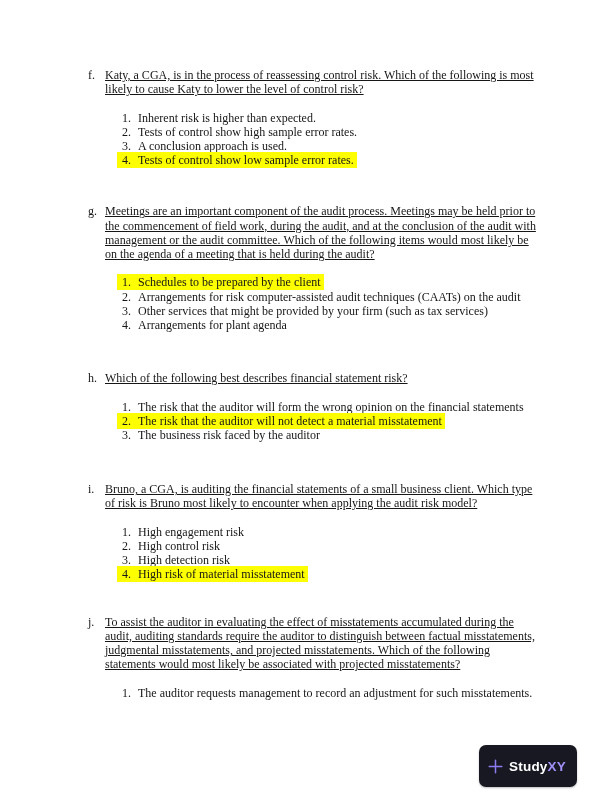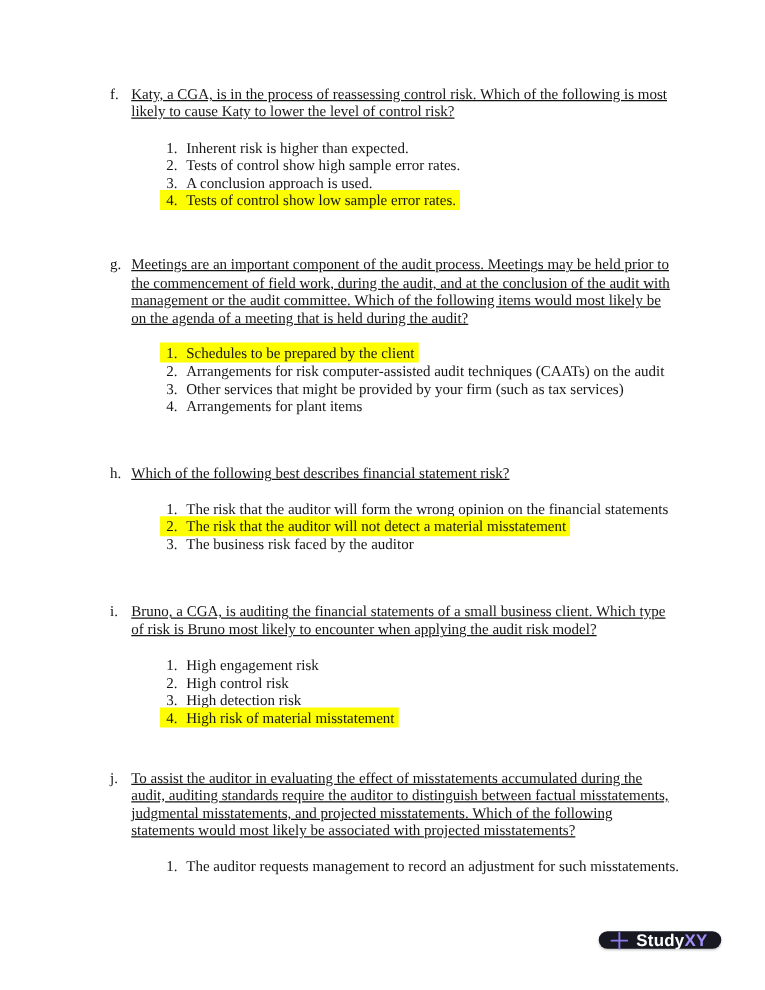--- a/index.html
+++ b/index.html
@@ -18,28 +18,28 @@
     color: var(--text, #161616);
   }
   .q { font-size: 12px; line-height: 14.2px; }
   .q-f { margin-bottom: 37px; }
   .q-g { margin-bottom: 39px; }
   .q-h { margin-bottom: 40px; }
   .q-i { margin-bottom: 33px; }
   .qhead { display: flex; }
   .qletter { flex: 0 0 17px; width: 17px; }
   .qtext { flex: 1; text-decoration: underline; }
-  .opts { margin-top: 14.2px; margin-left: 45px; }
+  .opts { margin-top: 14.2px; margin-left: 34px; }
   .opt { white-space: nowrap; }
   .line { padding: 1px 3px 1px 5px; margin-left: -5px; }
   .line.hl { background: var(--hl, #fdff00); }
   .num { display: inline-block; min-width: 16px; }
   .badge {
     position: absolute; top: 745px; right: 35px;
-    height: 14px;
+    height: 42px;
     background: var(--badge_bg, #181823);
     border-radius: 7px;
     display: flex; align-items: center;
     padding: 0 11px 0 9px; gap: 6px;
     box-shadow: 0 1px 2px rgba(0,0,0,0.25);
   }
   .plus-wrap { display: flex; align-items: center; color: var(--badge_accent, #8b7af0); }
   .brand {
     font-family: "Liberation Sans", "DejaVu Sans", sans-serif;
     font-weight: 700; font-size: 13.5px; letter-spacing: 0.2px;
@@ -68,21 +68,21 @@
 
   <div class="q q-g">
     <div class="qhead">
       <span class="qletter">g.</span>
       <span class="qtext">Meetings are an important component of the audit process. Meetings may be held prior to the commencement of field work, during the audit, and at the conclusion of the audit with management or the audit committee. Which of the following items would most likely be on the agenda of a meeting that is held during the audit?</span>
     </div>
     <div class="opts">
       <div class="opt"><span class="line hl"><span class="num">1.</span><span>Schedules to be prepared by the client</span></span></div>
       <div class="opt"><span class="line"><span class="num">2.</span><span>Arrangements for risk computer-assisted audit techniques (CAATs) on the audit</span></span></div>
       <div class="opt"><span class="line"><span class="num">3.</span><span>Other services that might be provided by your firm (such as tax services)</span></span></div>
-      <div class="opt"><span class="line"><span class="num">4.</span><span>Arrangements for plant items</span></span></div>
+      <div class="opt"><span class="line"><span class="num">4.</span><span>Arrangements for plant agenda</span></span></div>
     </div>
   </div>
 
   <div class="q q-h">
     <div class="qhead">
       <span class="qletter">h.</span>
       <span class="qtext">Which of the following best describes financial statement risk?</span>
     </div>
     <div class="opts">
       <div class="opt"><span class="line"><span class="num">1.</span><span>The risk that the auditor will form the wrong opinion on the financial statements</span></span></div>

